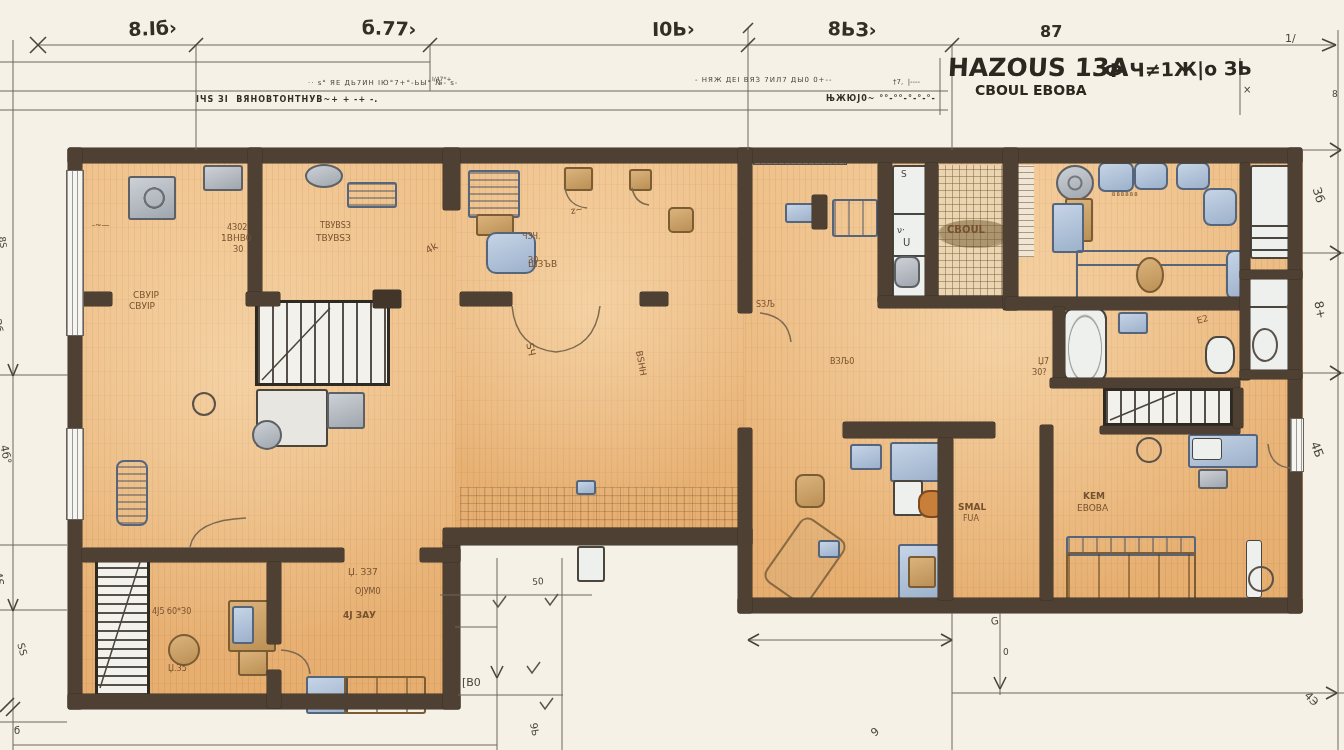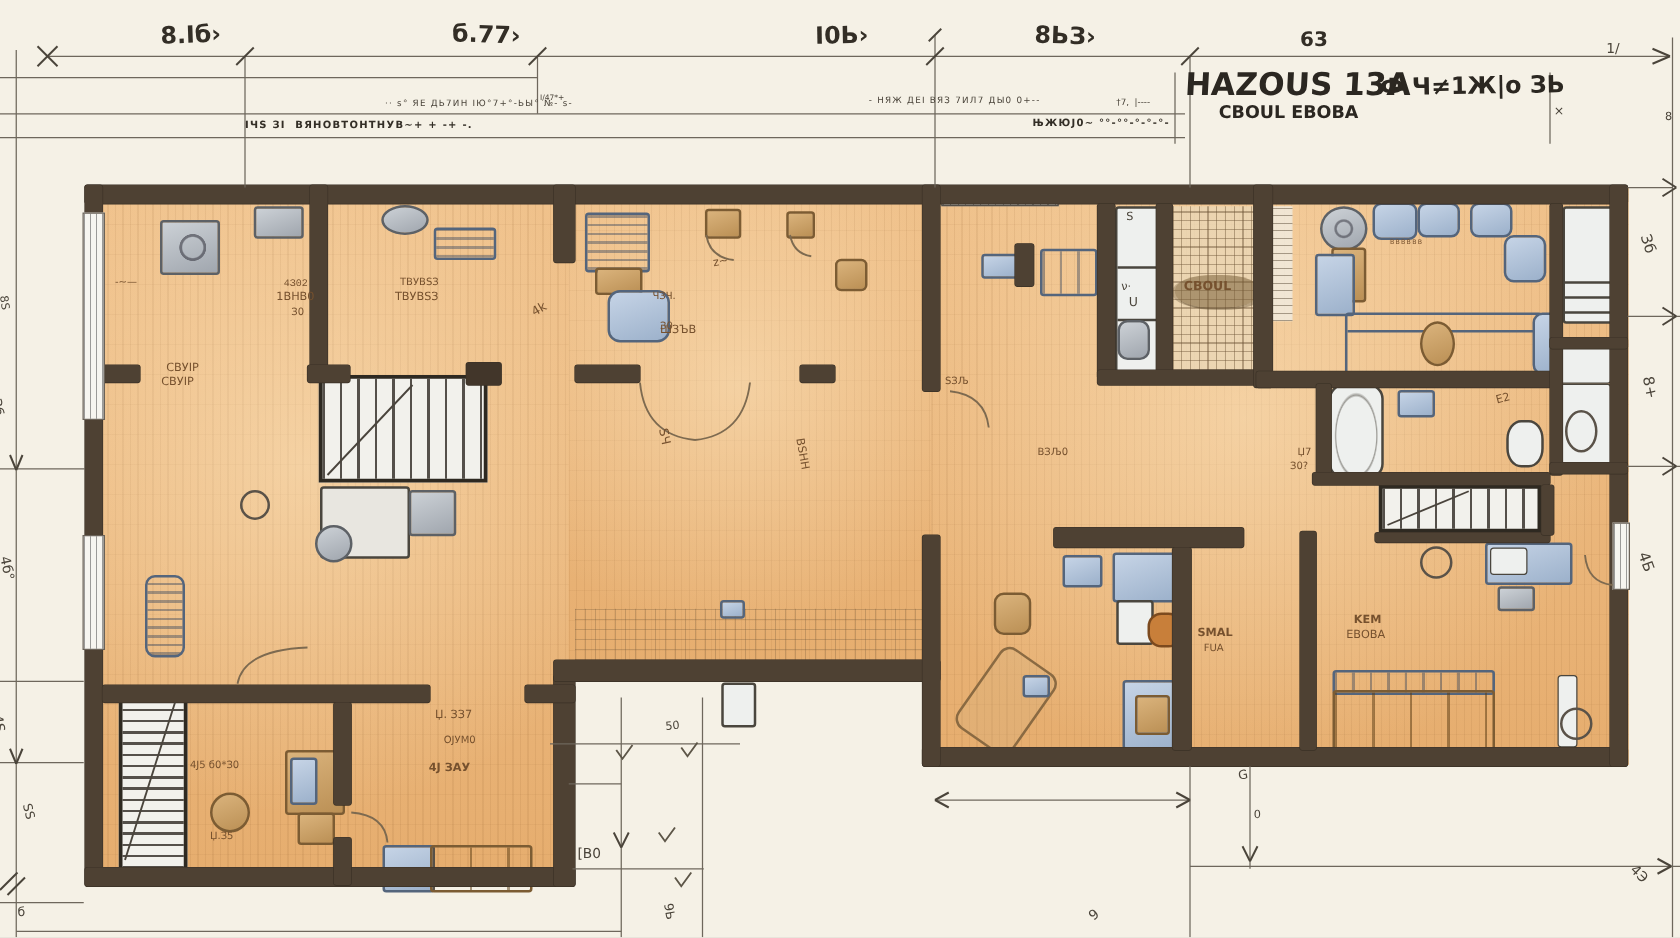--- a/index.html
+++ b/index.html
@@ -268,21 +268,21 @@
 
   <div class="titleblock" id="tb-title">HAZOUS 13A</div>
   <div class="titleblock" id="tb-sub">CBOUL EBOBA</div>
   <div class="titleblock" id="tb-side">Ф Ч≠1Ж|о ЗЬ</div>
 
   <div id="annotations">
       <span class="ann ink" style="left: 128px; top: 20px; font-size: 19px; transform: rotate(-2deg); font-weight: 700;">8.Іб›</span>
       <span class="ann ink" style="left: 362px; top: 18px; font-size: 19px; transform: rotate(2deg); font-weight: 700;">б.77›</span>
       <span class="ann ink" style="left: 652px; top: 20px; font-size: 19px; transform: rotate(-1deg); font-weight: 700;">І0Ь›</span>
       <span class="ann ink" style="left: 828px; top: 19px; font-size: 19px; transform: rotate(2deg); font-weight: 700;">8ЬЗ›</span>
-      <span class="ann ink" style="left: 1040px; top: 24px; font-size: 16px; font-weight: 700;">63</span>
+      <span class="ann ink" style="left: 1040px; top: 24px; font-size: 16px; font-weight: 700;">87</span>
       <span class="ann dim" style="left: 308px; top: 80px; font-size: 7px; letter-spacing: 1px;">·· ѕ° ЯЕ ДЬ7ИН ІЮ°7+°-ЬЫ° №- ѕ-</span>
       <span class="ann ink" style="left: 196px; top: 96px; font-size: 8px; font-weight: 700; letter-spacing: 1px;">ІЧЅ ЗІ  ВЯНОВТОНТНУВ~+ + -+ -.</span>
       <span class="ann dim" style="left: 695px; top: 77px; font-size: 7px; letter-spacing: 1px;">- НЯЖ ДЕІ ВЯЗ 7ИЛ7 ДЫ0 0+--</span>
       <span class="ann ink" style="left: 826px; top: 95px; font-size: 8px; font-weight: 700; letter-spacing: 1px;">ЊЖЮЈ0~ °°-°°-°-°-°-</span>
       <span class="ann dim" style="left: 893px; top: 79px; font-size: 7px;">†7,  |----</span>
       <span class="ann dim" style="left: 432px; top: 76px; font-size: 6px;">І/47*+</span>
       <span class="ann dim" style="left: 6px; top: 236px; font-size: 9px; transform: rotate(82deg);">8Ѕ</span>
       <span class="ann dim" style="left: 2px; top: 318px; font-size: 11px; transform: rotate(80deg);">Зб</span>
       <span class="ann dim" style="left: 9px; top: 444px; font-size: 11px; transform: rotate(78deg);">4б°</span>
       <span class="ann dim" style="left: 3px; top: 571px; font-size: 11px; transform: rotate(80deg);">4Ѕ</span>
@@ -296,21 +296,21 @@
       <span class="ann dim" style="left: 1320px; top: 440px; font-size: 12px; transform: rotate(70deg);">4Б</span>
       <span class="ann dim" style="left: 1310px; top: 690px; font-size: 11px; transform: rotate(45deg);">4Э</span>
       <span class="ann dim" style="left: 532px; top: 578px; font-size: 9px; transform: rotate(-5deg);">50</span>
       <span class="ann dim" style="left: 462px; top: 677px; font-size: 11px;">[В0</span>
       <span class="ann dim" style="left: 538px; top: 722px; font-size: 10px; transform: rotate(80deg);">9Ь</span>
       <span class="ann dim" style="left: 990px; top: 617px; font-size: 10px; transform: rotate(-10deg);">G</span>
       <span class="ann dim" style="left: 1003px; top: 648px; font-size: 9px;">0</span>
       <span class="ann dim" style="left: 869px; top: 730px; font-size: 11px; transform: rotate(-40deg);">9</span>
       <span class="ann pencil" style="left: 133px; top: 291px; font-size: 9px;">СВУІР</span>
       <span class="ann pencil" style="left: 129px; top: 302px; font-size: 9px;">СВУІР</span>
-      <span class="ann pencil" style="left: 227px; top: 224px; font-size: 8px; font-family: Liberation Mono, monospace;">4З02</span>
+      <span class="ann pencil" style="left: 227px; top: 224px; font-size: 8px;">4З02</span>
       <span class="ann pencil" style="left: 221px; top: 234px; font-size: 9px;">1ВНВ0</span>
       <span class="ann pencil" style="left: 233px; top: 246px; font-size: 8px;">З0</span>
       <span class="ann pencil" style="left: 320px; top: 222px; font-size: 8px;">ТВУВЅЗ</span>
       <span class="ann pencil" style="left: 316px; top: 234px; font-size: 9px;">ТВУВЅЗ</span>
       <span class="ann pencil" style="left: 522px; top: 233px; font-size: 8px;">ЧЗЧ.</span>
       <span class="ann pencil" style="left: 528px; top: 244px; font-size: 9px; margin-top: 16px;">ШЗЪВ</span>
       <span class="ann pencil" style="left: 528px; top: 257px; font-size: 8px;">З0</span>
       <span class="ann pencil" style="left: 534px; top: 342px; font-size: 10px; transform: rotate(78deg);">ЅЧ</span>
       <span class="ann pencil" style="left: 643px; top: 350px; font-size: 9px; transform: rotate(80deg);">ВЅНН</span>
       <span class="ann pencil" style="left: 756px; top: 301px; font-size: 8px; text-align: center;">ЅЗЉ</span>

